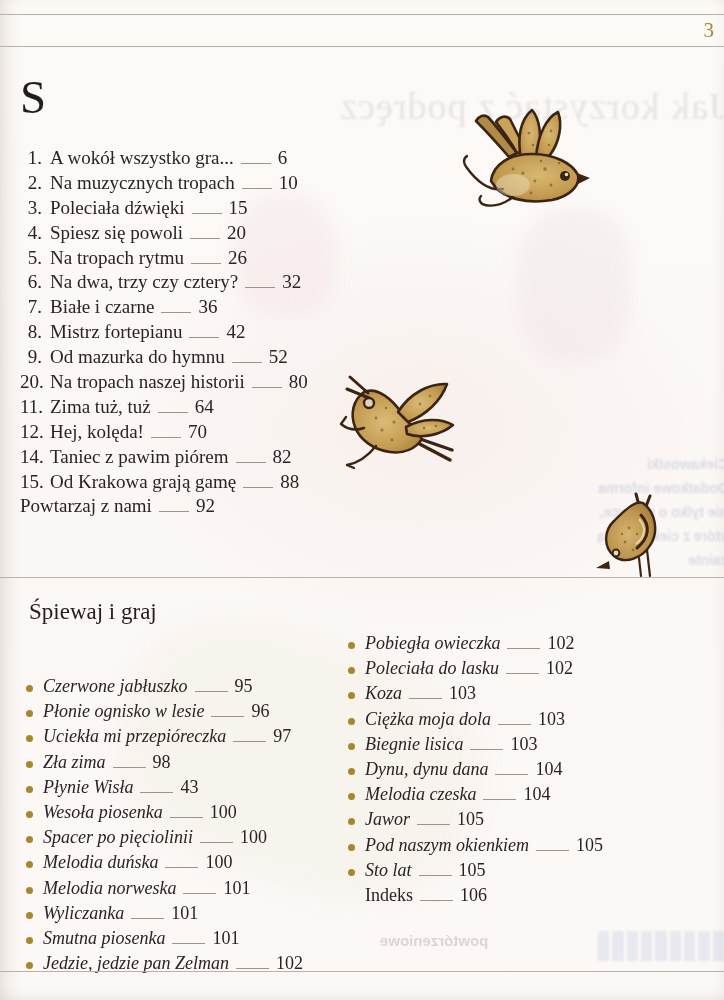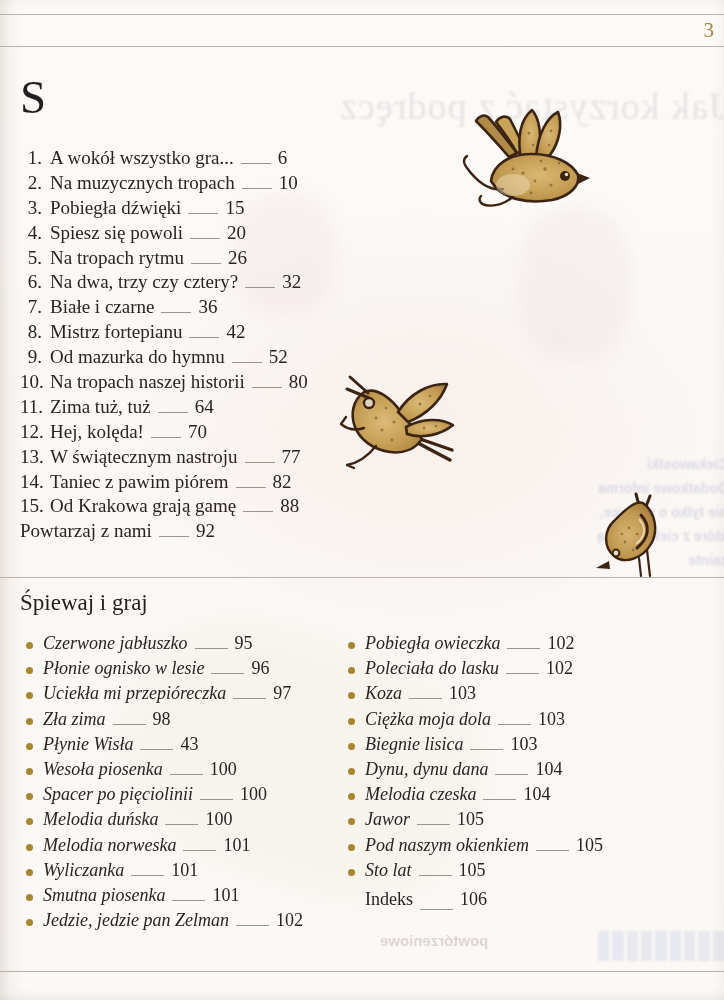--- a/index.html
+++ b/index.html
@@ -26,26 +26,26 @@
   .title .rest{font-size:26px;letter-spacing:1.5px;margin-left:1px;}
   
   .toc{position:absolute;left:20px;top:147px;width:380px;}
   .toc-row{display:flex;align-items:baseline;height:24.9px;font-size:19px;}
   .toc-row .num{flex:none;width:22px;text-align:right;margin-right:8px;}
   .leader{flex:none;display:inline-block;width:30px;border-bottom:1.2px solid #9b948c;margin:0 7px;}
   .pg{font-style:normal;}
   
   .songs-heading{position:absolute;left:20px;top:590px;font-size:23px;color:#241d1f;}
   .song-col{position:absolute;top:633px;width:310px;}
-  .song-col.left{left:22px;}
+  .song-col.left{left:22px;margin-top:43px;}
   .song-col.right{left:344px;}
   .song-row{display:flex;align-items:baseline;height:25.2px;font-size:18px;font-style:italic;}
   .song-row .dot{flex:none;width:7px;height:7px;border-radius:50%;background:#a8862e;margin:0 10px 0 4px;align-self:center;}
   .song-row.no-bullet .dot{visibility:hidden;}
-  .song-row.no-italic{font-style:normal;align-items:flex-end;}
+  .song-row.no-italic{font-style:normal;}
   .song-row .leader{width:33px;}
   
   .ghost{position:absolute;pointer-events:none;transform:scaleX(-1);filter:blur(1px);}
   .ghost-title{top:84px;right:0;width:400px;font-size:38px;letter-spacing:1px;color:rgba(183,178,192,.30);}
   .ghost-block{top:452px;left:558px;width:170px;font-family:"Liberation Sans",sans-serif;
     font-size:14px;font-weight:bold;line-height:24px;color:rgba(143,154,196,.30);filter:blur(.8px);}
   .ghost-word{top:932px;left:380px;font-family:"Liberation Sans",sans-serif;font-weight:bold;
     font-size:15px;color:rgba(165,145,155,.35);filter:blur(.6px);}
   .ghost-keys{position:absolute;top:931px;left:598px;width:126px;height:30px;display:flex;gap:3px;
     filter:blur(1px);pointer-events:none;}
@@ -105,21 +105,21 @@
     <span class="pg">6</span>
   </div>
       <div class="toc-row">
     <span class="num">2.</span>
     <span class="label">Na muzycznych tropach</span>
     <span class="leader"></span>
     <span class="pg">10</span>
   </div>
       <div class="toc-row">
     <span class="num">3.</span>
-    <span class="label">Pobiegła dźwięki</span>
+    <span class="label">Poleciała dźwięki</span>
     <span class="leader"></span>
     <span class="pg">15</span>
   </div>
       <div class="toc-row">
     <span class="num">4.</span>
     <span class="label">Spiesz się powoli</span>
     <span class="leader"></span>
     <span class="pg">20</span>
   </div>
       <div class="toc-row">
@@ -146,42 +146,36 @@
     <span class="leader"></span>
     <span class="pg">42</span>
   </div>
       <div class="toc-row">
     <span class="num">9.</span>
     <span class="label">Od mazurka do hymnu</span>
     <span class="leader"></span>
     <span class="pg">52</span>
   </div>
       <div class="toc-row">
-    <span class="num">10.</span>
+    <span class="num">20.</span>
     <span class="label">Na tropach naszej historii</span>
     <span class="leader"></span>
     <span class="pg">80</span>
   </div>
       <div class="toc-row">
     <span class="num">11.</span>
     <span class="label">Zima tuż, tuż</span>
     <span class="leader"></span>
     <span class="pg">64</span>
   </div>
       <div class="toc-row">
     <span class="num">12.</span>
     <span class="label">Hej, kolęda!</span>
     <span class="leader"></span>
     <span class="pg">70</span>
-  </div>
-      <div class="toc-row">
-    <span class="num">13.</span>
-    <span class="label">W świątecznym nastroju</span>
-    <span class="leader"></span>
-    <span class="pg">77</span>
   </div>
       <div class="toc-row">
     <span class="num">14.</span>
     <span class="label">Taniec z pawim piórem</span>
     <span class="leader"></span>
     <span class="pg">82</span>
   </div>
       <div class="toc-row">
     <span class="num">15.</span>
     <span class="label">Od Krakowa grają gamę</span>
@@ -288,21 +282,21 @@
     <g fill="rgba(95,72,24,0.55)">
       <circle cx="34" cy="36" r="1.4"></circle>
         <circle cx="42" cy="42" r="1.3"></circle>
         <circle cx="30" cy="50" r="1.4"></circle>
       <circle cx="38" cy="58" r="1.2"></circle>
         <circle cx="27" cy="42" r="1.2"></circle>
     </g>
   </svg>
 
   <div class="rule rule-section"></div>
-  <h2 class="songs-heading" style="margin:0;font-weight:normal;">Śpiewaj i graj</h2>
+  <h2 class="songs-heading" style="margin:9px;font-weight:normal;">Śpiewaj i graj</h2>
   <div class="song-col left">
       <div class="song-row no-num">
     <span class="dot"></span>
     <span class="label">Czerwone jabłuszko</span>
     <span class="leader"></span>
     <span class="pg">95</span>
   </div>
       <div class="song-row no-num">
     <span class="dot"></span>
     <span class="label">Płonie ognisko w lesie</span>

